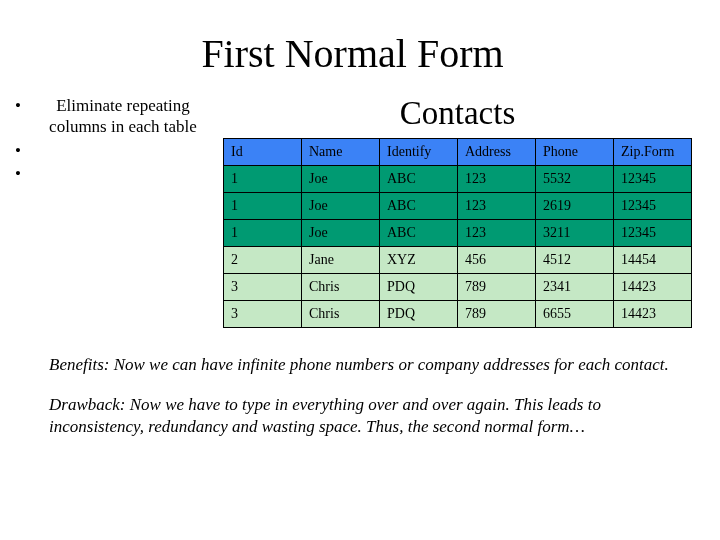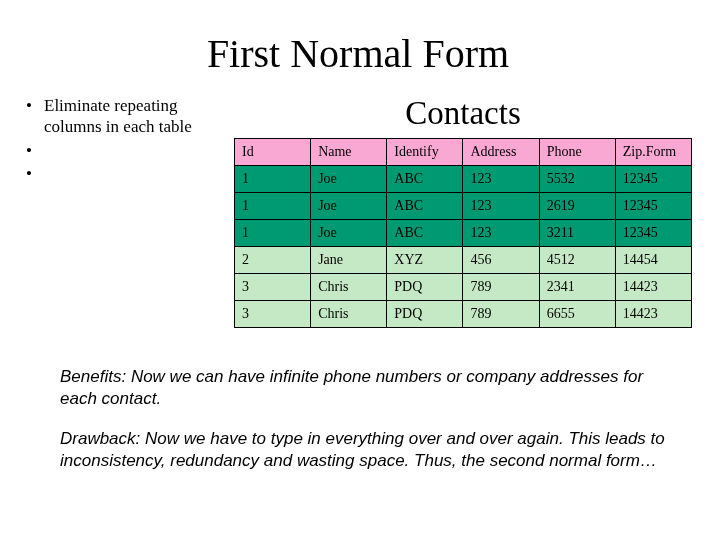--- a/index.html
+++ b/index.html
@@ -9,21 +9,21 @@
     height: 540px;
     background: #fff;
     font-family: "Times New Roman", Times, serif;
     color: #000;
   }
   .slide {
     position: relative;
     width: 720px;
     height: 540px;
     box-sizing: border-box;
-    padding: 20px 28px 20px 24px;
+    padding: 20px 28px 20px 13px;
   }
   .title {
     font-size: 40px;
     text-align: center;
     margin: 10px 0 18px 0;
     font-weight: 400;
   }
   .content-row {
     display: flex;
     align-items: flex-start;
@@ -41,20 +41,21 @@
     margin-bottom: 2px;
   }
   .bullet .dot {
     width: 18px;
     flex: 0 0 18px;
     text-align: left;
     padding-left: 2px;
   }
   .bullet .txt {
     flex: 1;
+    text-align: center;
   }
   .table-wrap {
     flex: 1;
   }
   .table-title {
     font-size: 33px;
     text-align: center;
     margin: 0 0 6px 0;
     font-weight: 400;
   }
@@ -64,33 +65,33 @@
     table-layout: fixed;
   }
   table.contacts th, table.contacts td {
     border: 1px solid #000;
     padding: 5px 7px;
     font-size: 14px;
     text-align: left;
     font-weight: 400;
   }
   table.contacts th {
-    background: #f9a8d4;
+    background: #3b82f6;
   }
   tr.dark td {
     background: #009a72; 
     color: #000;
   }
   tr.light td {
     background: #c5e8c5; 
     color: #000;
   }
   .notes {
-    margin-top: 38px;
-    font-family: Liberation Sans, sans-serif;
+    margin-top: 26px;
+    font-family: Liberation Serif, serif;
     font-size: 17px;
     font-style: italic;
     line-height: 1.3;
     padding: 0 22px 0 36px;
   }
   .notes p {
     margin: 0 0 18px 0;
   }
 </style>
 </head>

